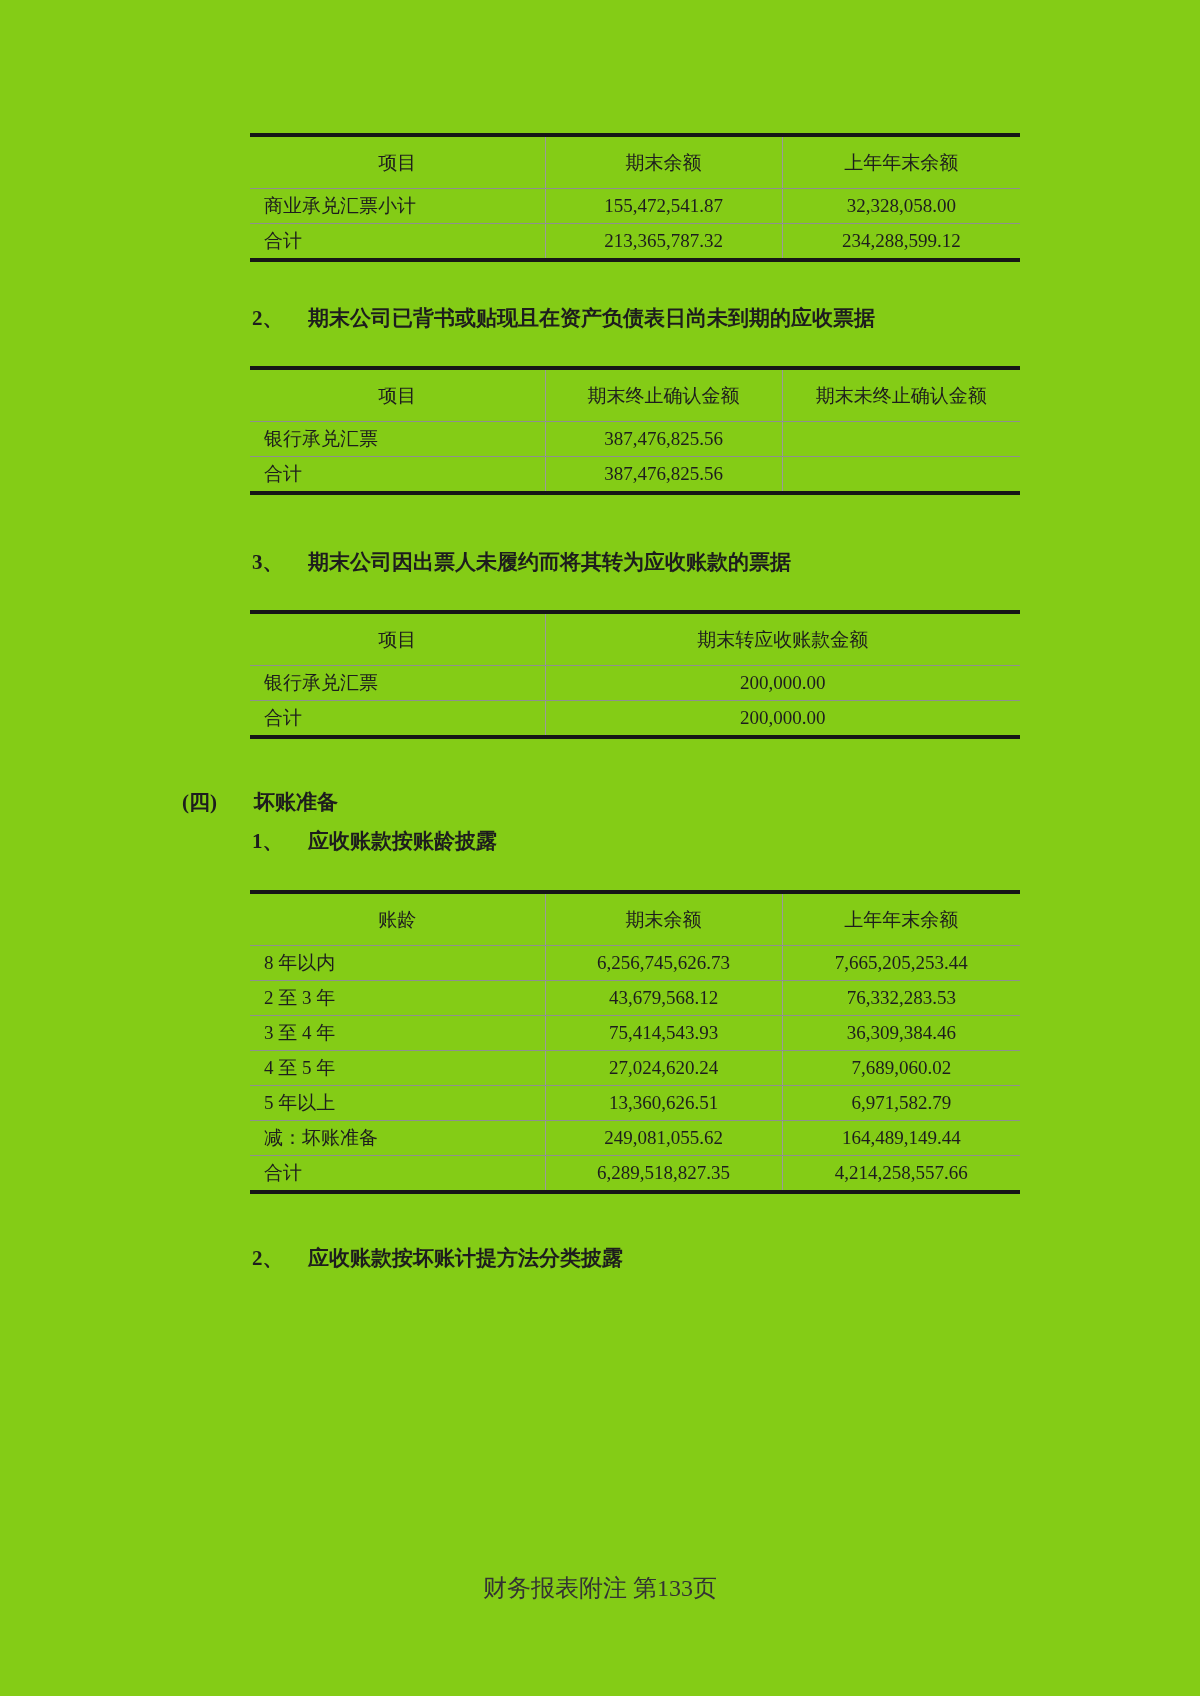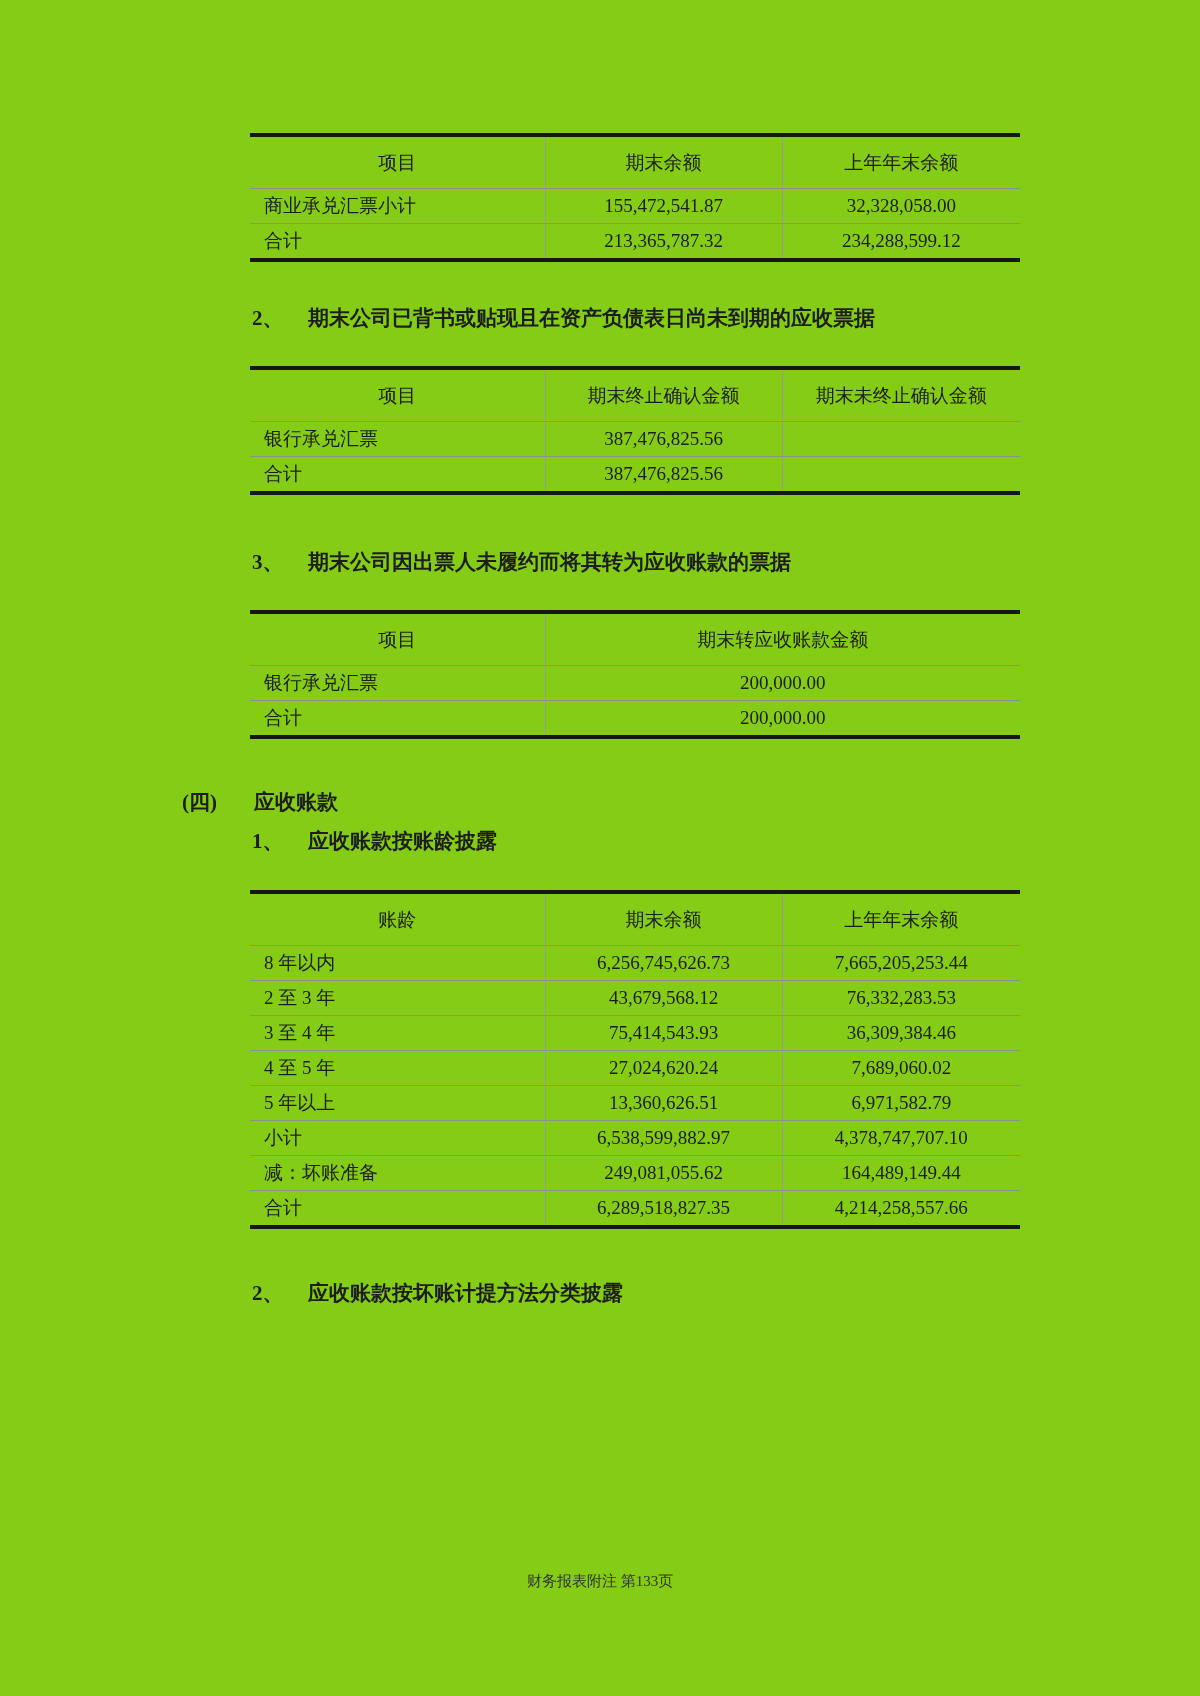--- a/index.html
+++ b/index.html
@@ -75,21 +75,21 @@
   .hs4-1 { margin-top: 16px; }
   .hs4-2 { margin-top: 53px; }
 
   
   .footer {
     position: absolute;
     top: 1572px;
     left: 0;
     width: 100%;
     text-align: center;
-    font-size: 15px;
+    font-size: 24px;
     color: #333333;
   }
 </style>
 </head>
 <body>
 
 <div class="page">
 
   <table class="fin t1">
     <colgroup>
@@ -173,21 +173,21 @@
       </tr>
       <tr>
         <td class="ctr">合计</td>
         <td class="num">200,000.00</td>
       </tr>
     </tbody>
   </table>
 
   <div class="heading outer hs4">
     <span class="h-num">(四)</span>
-    <span class="h-title">应收账款</span>
+    <span class="h-title">坏账准备</span>
   </div>
 
   <div class="heading hs4-1">
     <span class="h-num">1、</span>
     <span class="h-title">应收账款按账龄披露</span>
   </div>
 
   <table class="fin t4">
     <colgroup>
         <col style="width:295px">
@@ -221,25 +221,20 @@
         <td class="lbl">4 至 5 年</td>
         <td class="num">27,024,620.24</td>
         <td class="num">7,689,060.02</td>
       </tr>
       <tr>
         <td class="lbl">5 年以上</td>
         <td class="num">13,360,626.51</td>
         <td class="num">6,971,582.79</td>
       </tr>
       <tr>
-        <td class="lbl">小计</td>
-        <td class="num">6,538,599,882.97</td>
-        <td class="num">4,378,747,707.10</td>
-      </tr>
-      <tr>
         <td class="lbl">减：坏账准备</td>
         <td class="num">249,081,055.62</td>
         <td class="num">164,489,149.44</td>
       </tr>
       <tr>
         <td class="ctr">合计</td>
         <td class="num">6,289,518,827.35</td>
         <td class="num">4,214,258,557.66</td>
       </tr>
     </tbody>

